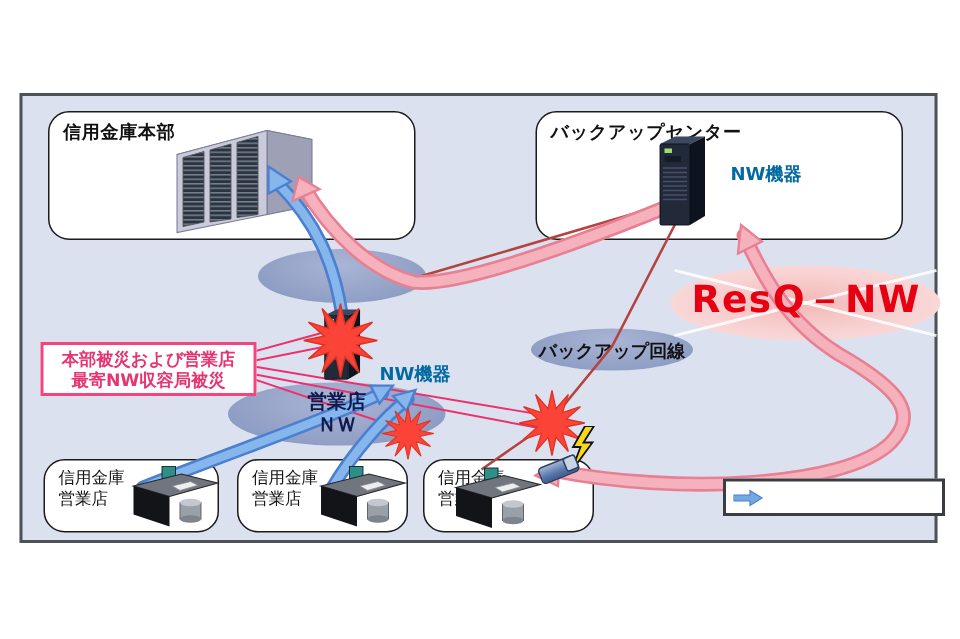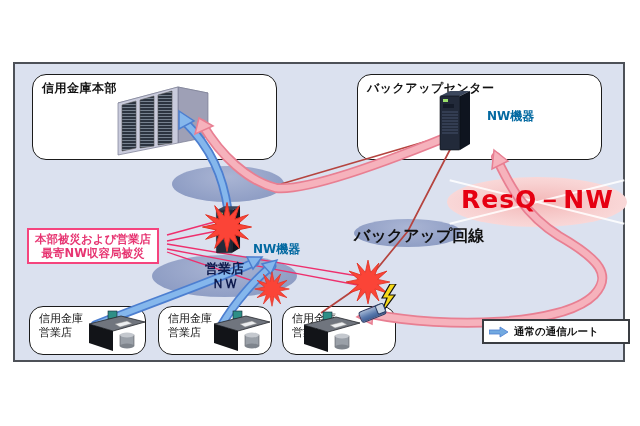--- a/index.html
+++ b/index.html
@@ -14,21 +14,21 @@
   .branch-label{position:absolute;left:9px;top:5px;font-size:11px;font-weight:normal;color:#111;line-height:14px;}
   .devlabel{position:absolute;font-size:12px;font-weight:bold;color:#0369a1;z-index:8;white-space:nowrap;}
   
   .cloud{position:absolute;border-radius:50%;z-index:1;}
   .nwcloud{background:radial-gradient(ellipse at 50% 30%, #aab5d4 0%, #8e9dc4 75%, #8494bd 100%);}
   .cloudtext{position:absolute;z-index:8;font-weight:bold;color:#0e1a4d;text-align:center;white-space:nowrap;}
   .resq-ellipse{background:radial-gradient(ellipse at 50% 50%, #f3b7b7 0%, #f8d2d2 55%, #fbe2e2 100%);z-index:1;}
   .resq-x{position:absolute;left:0;top:24px;width:180px;height:2px;background:rgba(255,255,255,0.85);}
   .resq-text{position:absolute;z-index:8;font-size:25px;font-weight:bold;color:#e60012;letter-spacing:1px;white-space:nowrap;}
   
-  .callout{position:absolute;left:12px;top:164px;width:132px;box-sizing:border-box;background:#fff;
+  .callout{position:absolute;left:12px;top:164px;width:144px;box-sizing:border-box;background:#fff;
            border:2px solid #f5447e;z-index:9;padding:2px 1px;text-align:center;
            font-size:11.5px;font-weight:bold;color:#e73572;line-height:14px;white-space:nowrap;}
   
   .legend{position:absolute;left:467px;top:255px;width:148px;box-sizing:border-box;background:#fff;
           border:2px solid #3a3d42;z-index:9;padding:3px 5px;}
   .legend-row{display:flex;align-items:center;gap:5px;height:15px;}
   .legend-row span{font-size:10.5px;font-weight:bold;color:#111;white-space:nowrap;}
   .routes{position:absolute;left:0;top:0;z-index:5;pointer-events:none;}
   .icon{position:absolute;z-index:6;}
   .fx{position:absolute;z-index:7;}
@@ -203,31 +203,30 @@
       </svg>
     <div class="device-stick"></div>
 
     <div class="devlabel" style="left:472px;top:44px;">NW機器</div>
     <div class="devlabel" style="left:238px;top:177px;">NW機器</div>
 
     <div class="cloudtext" style="left:137px;top:197px;width:145px;font-size:13px;line-height:15px;">
       <span>営業店</span><br>
       <span>ＮＷ</span>
     </div>
-    <div class="cloudtext" style="left:339px;top:162px;width:108px;font-size:16px;color:#111;">バックアップ回線</div>
+    <div class="cloudtext" style="left:339px;top:162px;width:108px;font-size:12px;color:#111;">バックアップ回線</div>
     <div class="resq-text" style="left:446px;top:119px;">ResQ－NW</div>
 
     <div class="callout">
       <span>本部被災および営業店</span><br>
       <span>最寄NW収容局被災</span>
     </div>
 
     <div class="legend">
       <div class="legend-row">
         <svg width="20" height="12" viewBox="0 0 20 12">
           <polygon points="0,4 11,4 11,1 19,6 11,11 11,8 0,8" fill="#72a9e0" stroke="#4d7fd0" stroke-width="0.8"></polygon>
         </svg>
-        <span>通常の通信ルート</span>
       </div>
     </div>
 
   </div>
 </div>
 
 </body></html>

